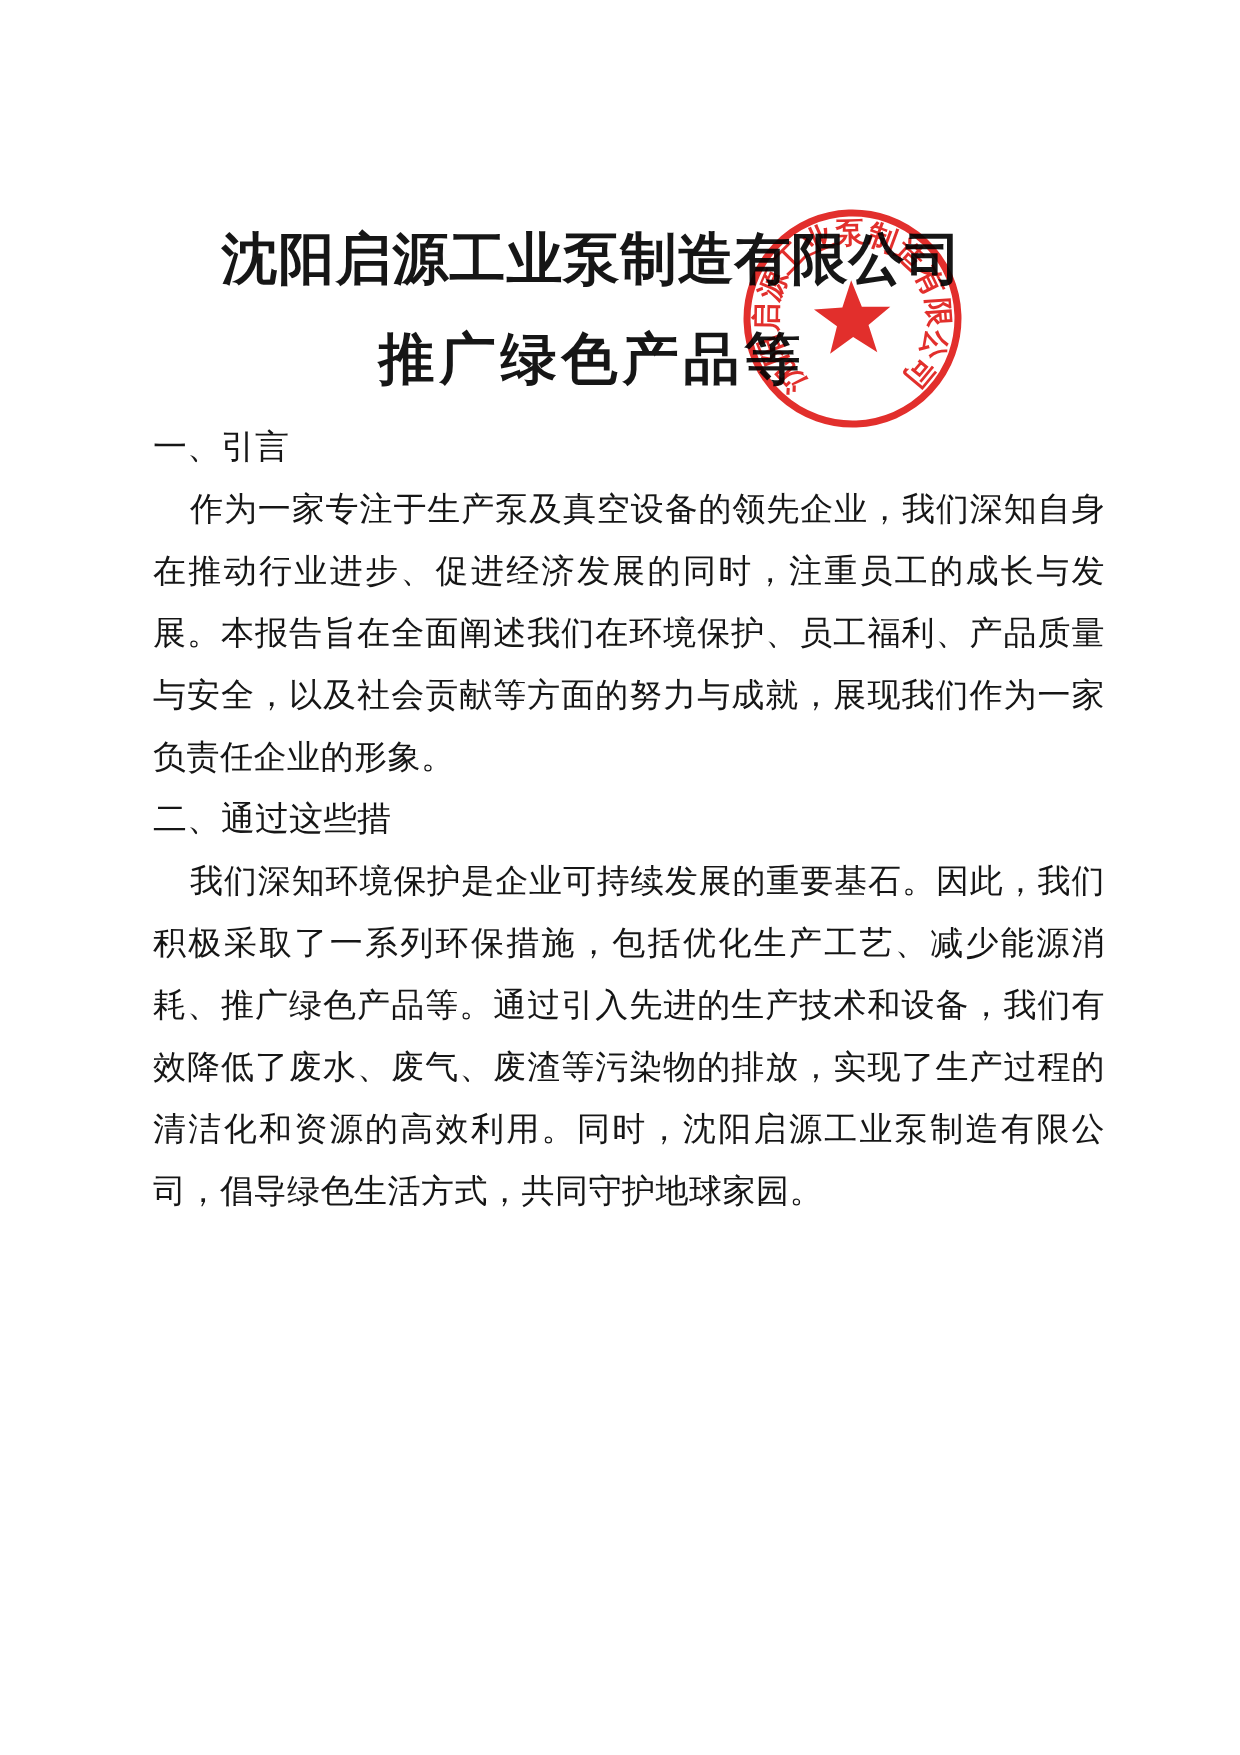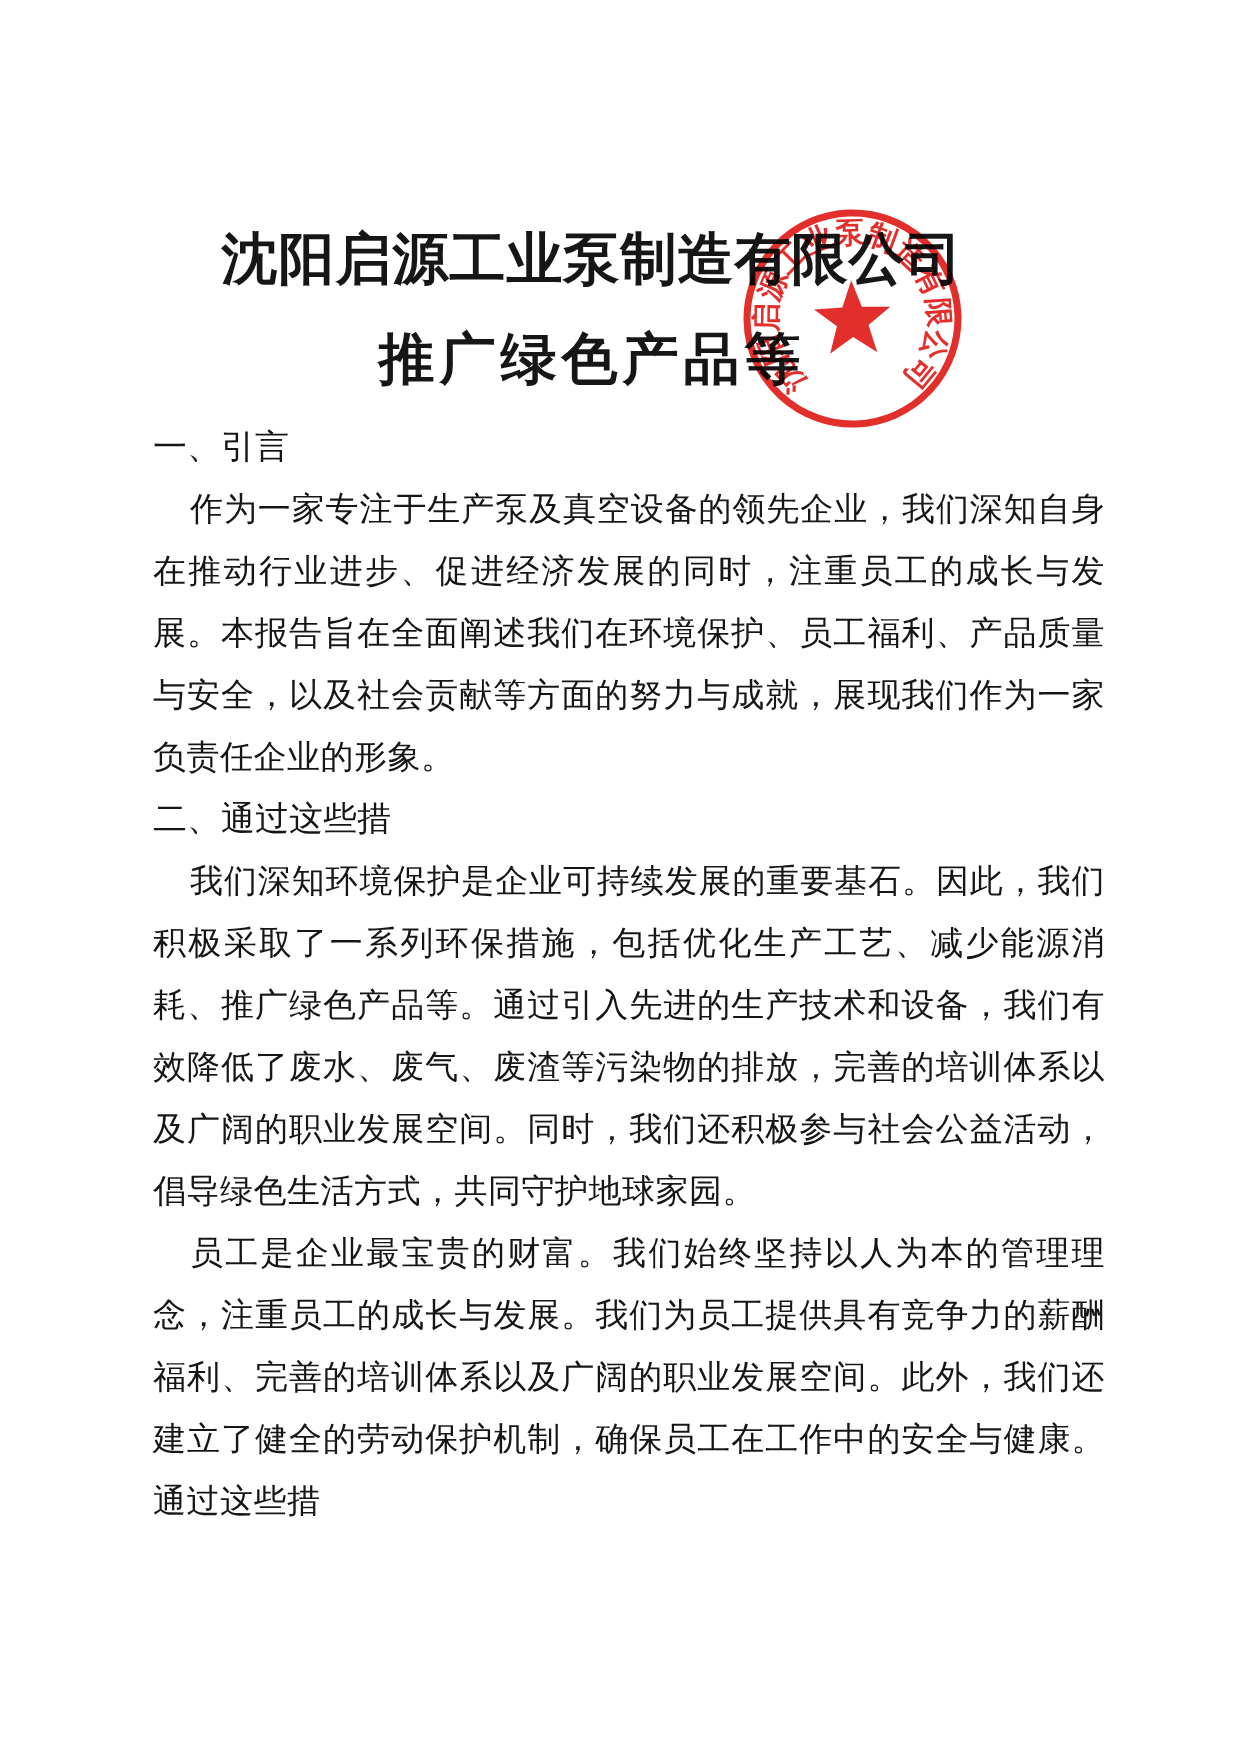--- a/index.html
+++ b/index.html
@@ -88,25 +88,24 @@
 
   <main class="doc-body">
 
     <section>
       <h3 class="sec-heading">一、引言</h3>
       <p class="para">作为一家专注于生产泵及真空设备的领先企业，我们深知自身在推动行业进步、促进经济发展的同时，注重员工的成长与发展。本报告旨在全面阐述我们在环境保护、员工福利、产品质量与安全，以及社会贡献等方面的努力与成就，展现我们作为一家负责任企业的形象。</p>
     </section>
 
     <section>
       <h3 class="sec-heading">二、通过这些措</h3>
-      <p class="para">我们深知环境保护是企业可持续发展的重要基石。因此，我们积极采取了一系列环保措施，包括优化生产工艺、减少能源消耗、推广绿色产品等。通过引入先进的生产技术和设备，我们有效降低了废水、废气、废渣等污染物的排放，完善的培训体系以及广阔的职业发展空间。同时，我们还积极参与社会公益活动，倡导绿色生活方式，共同守护地球家园。</p>
+      <p class="para">我们深知环境保护是企业可持续发展的重要基石。因此，我们积极采取了一系列环保措施，包括优化生产工艺、减少能源消耗、推广绿色产品等。通过引入先进的生产技术和设备，我们有效降低了废水、废气、废渣等污染物的排放，实现了生产过程的清洁化和资源的高效利用。同时，沈阳启源工业泵制造有限公司，倡导绿色生活方式，共同守护地球家园。</p>
     </section>
 
     <section>
-      <p class="para">员工是企业最宝贵的财富。我们始终坚持以人为本的管理理念，注重员工的成长与发展。我们为员工提供具有竞争力的薪酬福利、完善的培训体系以及广阔的职业发展空间。此外，我们还建立了健全的劳动保护机制，确保员工在工作中的安全与健康。通过这些措</p>
     </section>
 
   </main>
 
   <div class="stamp">
     <svg viewBox="0 0 220 220">
       <circle class="seal-ring" cx="110" cy="110" r="105"></circle>
       <path id="sealArc" d="M 66.4 172.3 A 76 76 0 1 1 153.6 172.3" fill="none"></path>
       <text class="seal-text">
         <textPath href="#sealArc" startOffset="4">沈阳启源工业泵制造有限公司</textPath>

